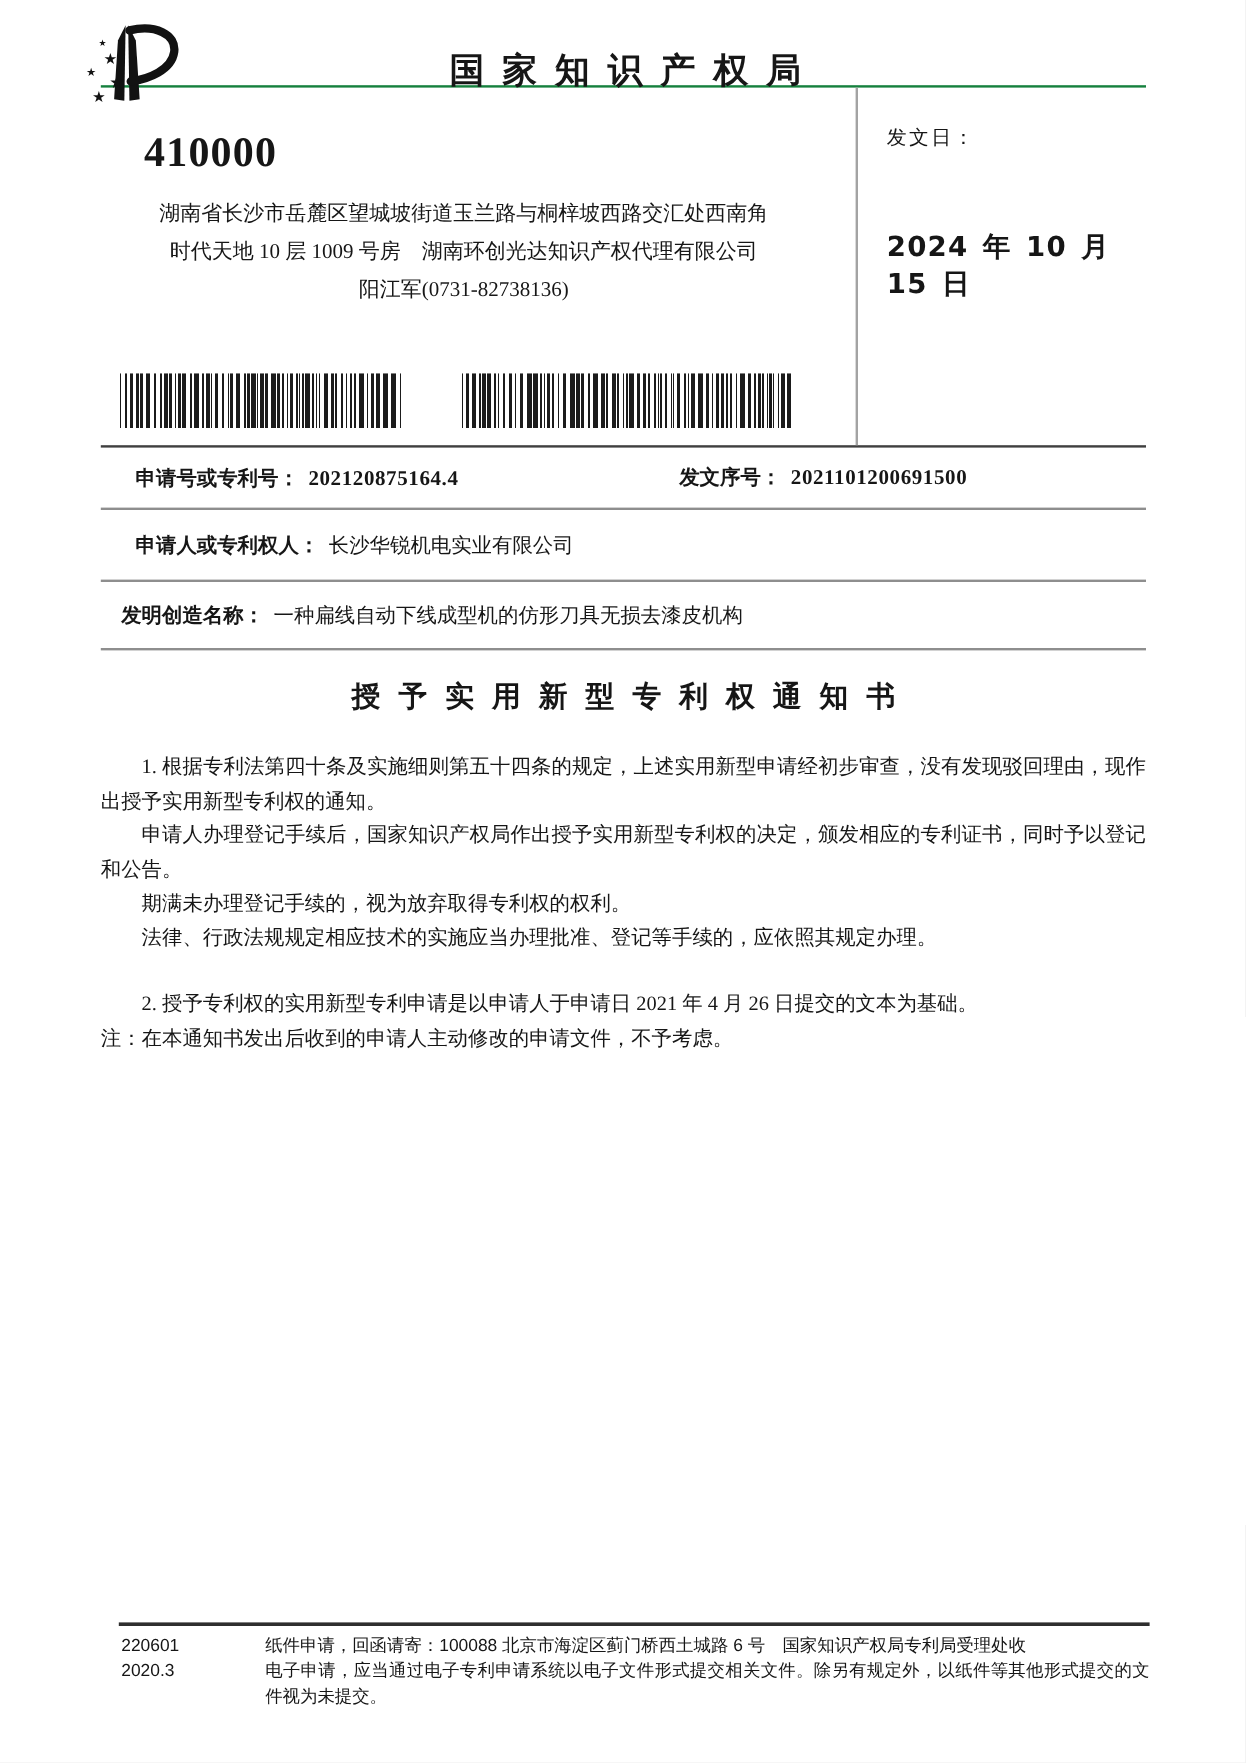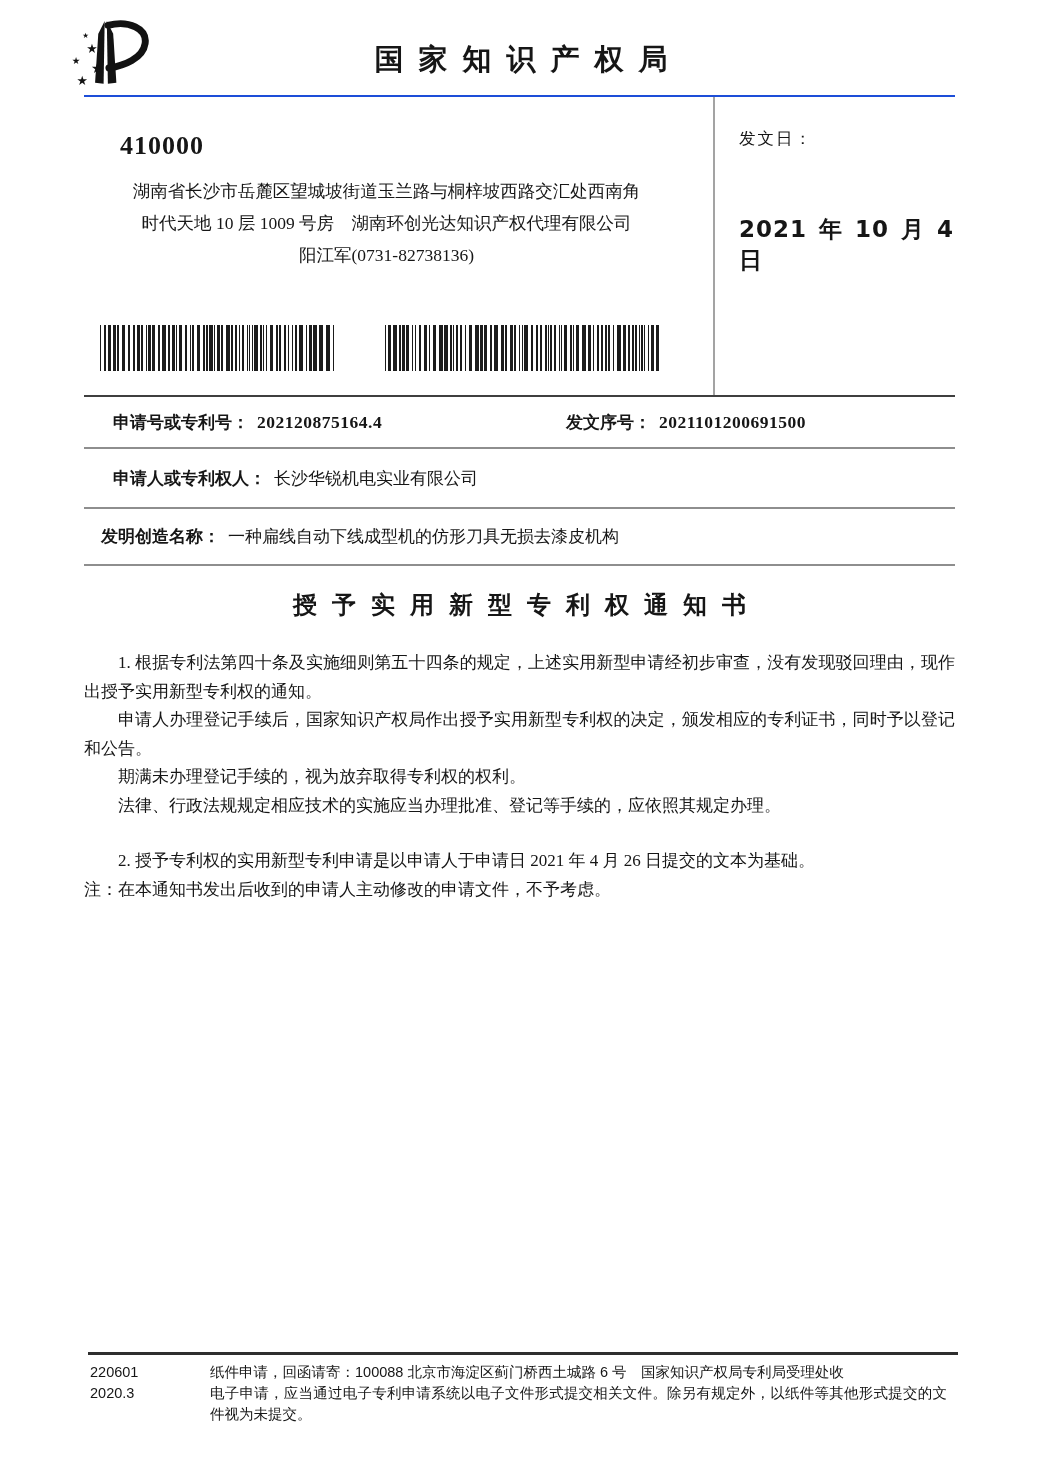--- a/index.html
+++ b/index.html
@@ -7,30 +7,30 @@
     position:relative;
     width:1038px;height:1469px;
     margin:0 auto;
     background:#ffffff;
     font-family:"Liberation Serif","DejaVu Serif",serif;
     color:#161616;
     overflow:hidden;
   }
   
   .logo{position:absolute;left:62px;top:20px;width:96px;height:66px;}
-  .header{height:97px;margin:0 83px 0 84px;border-bottom:2px solid #1d4ed8;box-sizing:border-box;}
+  .header{height:73px;margin:0 83px 0 84px;border-bottom:2px solid #15803d;box-sizing:border-box;}
   .agency{
     margin:0;padding-top:42px;text-align:center;text-indent:18px;
     font-family:"Liberation Sans","DejaVu Sans",sans-serif;
     font-size:29px;font-weight:bold;letter-spacing:15px;line-height:34px;
   }
   
   .top-box{margin:0 83px 0 84px;height:300px;border-bottom:2px solid #3f3f3f;display:flex;box-sizing:border-box;}
   .mail-col{width:629px;box-sizing:border-box;}
-  .postal{margin:34px 0 0 36px;font-size:26px;font-weight:bold;letter-spacing:1px;}
+  .postal{margin:34px 0 0 36px;font-size:35px;font-weight:bold;letter-spacing:1px;}
   .addr{margin-top:14px;padding-right:24px;text-align:center;font-size:17.5px;line-height:32px;}
   .barcodes{margin:54px 0 0 16px;display:flex;gap:50px;height:46px;}
   .barcode{height:46px;overflow:hidden;}
   .date-col{flex:1;border-left:2px solid #a3a3a3;padding:31px 0 0 24px;box-sizing:border-box;}
   .date-label{font-size:16.5px;letter-spacing:2px;}
   .date-value{
     margin-top:64px;font-size:23px;font-weight:bold;letter-spacing:1px;word-spacing:3px;
     font-family:"DejaVu Sans","Liberation Sans",sans-serif;
   }
   
@@ -58,21 +58,21 @@
   .body-text p.gap{margin-top:27px;}
   
   .examiner{position:absolute;left:84px;right:83px;top:1257px;font-size:16.5px;}
   .exam-row{position:relative;height:24px;}
   .exam-pair{margin-left:66px;}
   .dept-pair{position:absolute;left:452px;top:0;}
   .phone-row{margin:30px 0 0 66px;}
   .examiner .val{margin-left:6px;}
   
   .footer{
-    position:absolute;left:88px;right:80px;top:1352px;
+    position:absolute;left:99px;right:80px;top:1352px;
     border-top:3px solid #2e2e2e;padding-top:7px;display:flex;
     font-family:"Liberation Sans","DejaVu Sans",sans-serif;
     font-size:14.5px;line-height:21px;
   }
   .form-ids{width:120px;padding-left:2px;}
   .notes{flex:1;max-width:737px;text-align:justify;overflow-wrap:anywhere;}
   .notes p{margin:0;}
   .logo text{font-family:"DejaVu Sans",sans-serif;}
 </style>
 </head>
@@ -226,21 +226,21 @@
               <rect x="256" y="0" width="2" height="46" fill="#1b1b1b"></rect>
               <rect x="259" y="0" width="1" height="46" fill="#1b1b1b"></rect>
               <rect x="263" y="0" width="1" height="46" fill="#1b1b1b"></rect>
               <rect x="266" y="0" width="3" height="46" fill="#1b1b1b"></rect>
               <rect x="271" y="0" width="3" height="46" fill="#1b1b1b"></rect>
             </svg></div>
       </div>
     </div>
     <div class="date-col">
       <div class="date-label">发文日：</div>
-      <div class="date-value">2021 年 10 月 4 日</div>
+      <div class="date-value">2024 年 10 月 15 日</div>
     </div>
   </section>
 
   <section class="field-row row-a">
     <div class="pair-left">
       <span class="lbl">申请号或专利号：</span><span class="val num">202120875164.4</span>
     </div>
     <div class="pair-abs">
       <span class="lbl">发文序号：</span><span class="val num">2021101200691500</span>
     </div>

